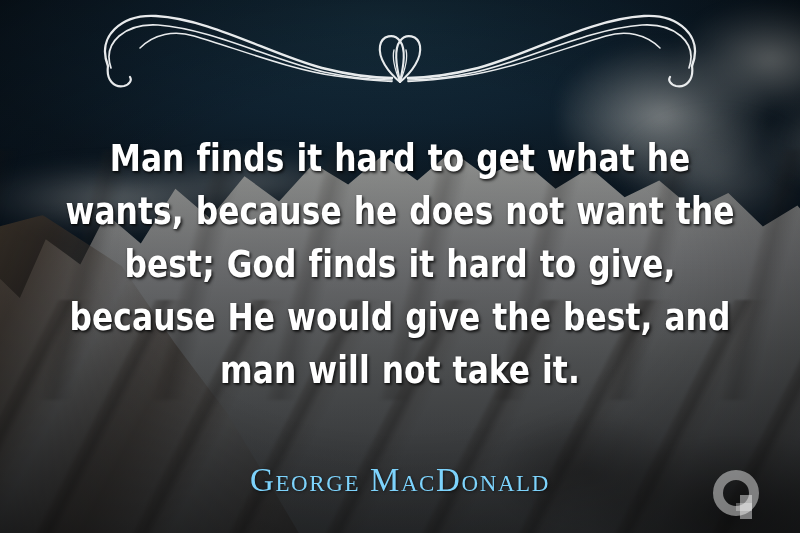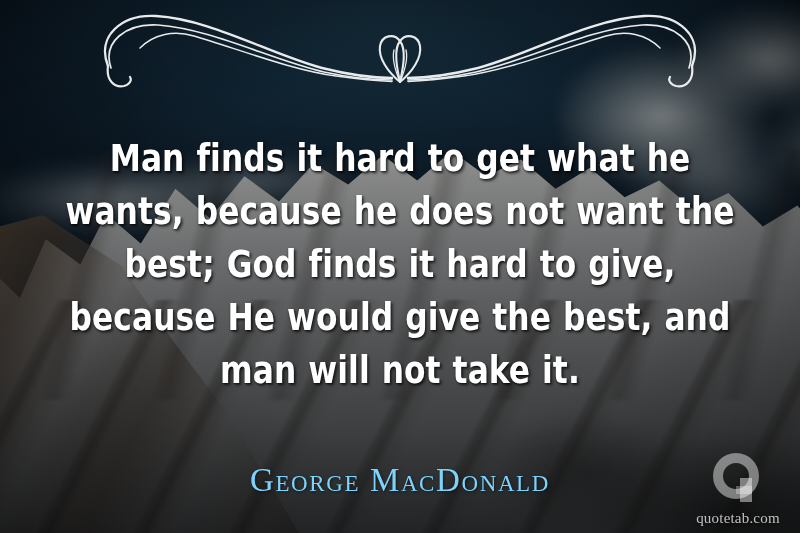--- a/index.html
+++ b/index.html
@@ -287,17 +287,16 @@
     <div class="author">George MacDonald</div>
 
     <div class="watermark">
       <div class="wm-mark">
         <svg viewBox="0 0 56 56" width="56" height="56">
           <circle cx="26" cy="24" r="18" fill="none" stroke="rgba(255,255,255,0.45)" stroke-width="10"></circle>
           <rect x="30" y="26" width="12" height="24" fill="rgba(255,255,255,0.45)"></rect>
           <rect x="26" y="34" width="16" height="8" fill="rgba(255,255,255,0.30)"></rect>
         </svg>
       </div>
-      <div class="wm-text">quotetab.com</div>
     </div>
 
   </div>
 </div>
 
 </body></html>

